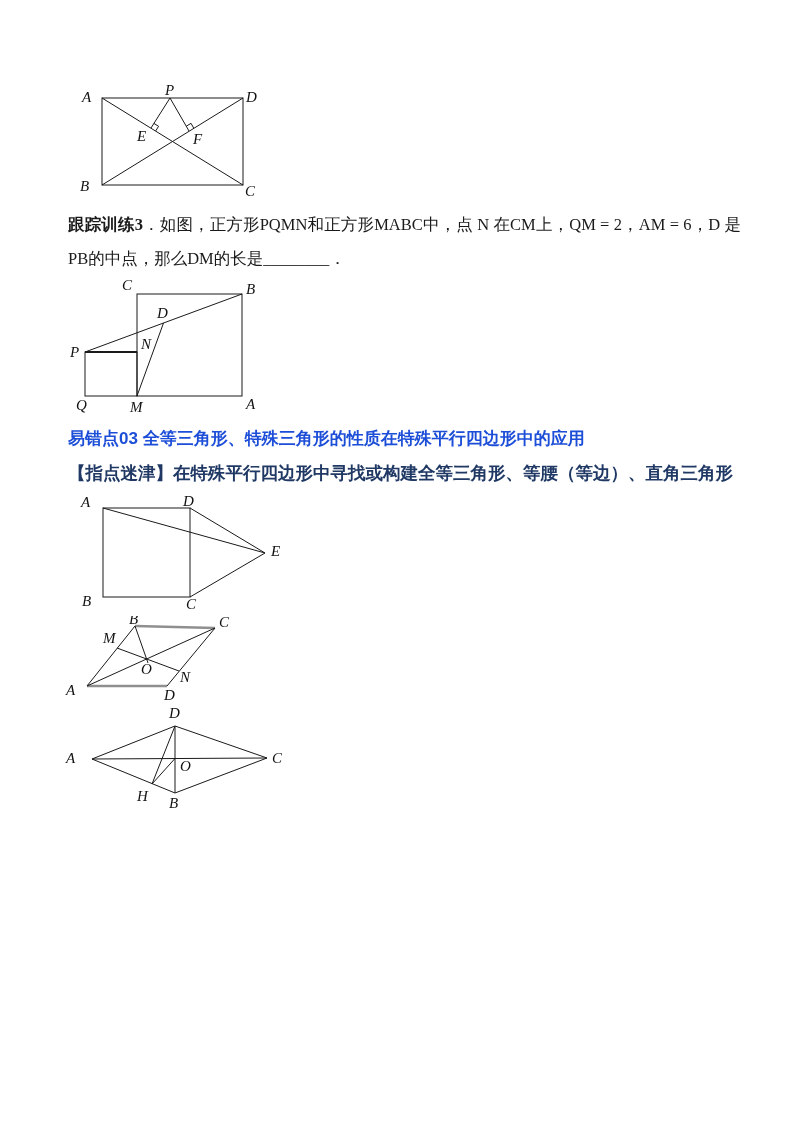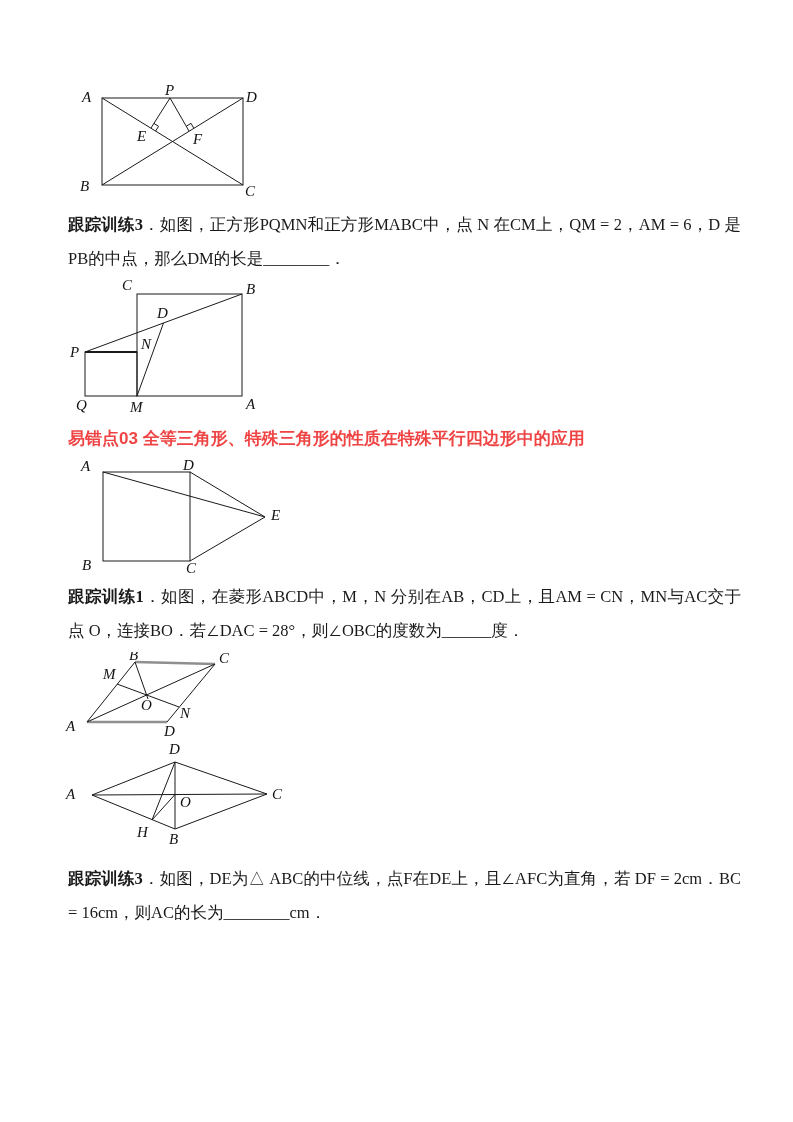--- a/index.html
+++ b/index.html
@@ -5,21 +5,21 @@
   html,body { margin:0; padding:0; background:#ffffff; }
   body {
     width:793px; height:1122px; overflow:hidden;
     font-family:"Liberation Serif", serif;
     color:#1a1a1a;
   }
   .page { box-sizing:border-box; width:793px; height:1122px; padding:84px 50px 0 68px; }
   .para { font-size:16.5px; line-height:34px; margin:0 2px 4px 0; text-align:justify; }
   .para b { font-weight:bold; }
   .h-blue {
-    color:#ef4444; font-weight:bold; font-size:17px; line-height:26px;
+    color:#1d4ed8; font-weight:bold; font-size:17px; line-height:26px;
     font-family:"Liberation Sans", sans-serif; margin:10px 0 8px 0;
   }
   .h-navy {
     color:#1F3864; font-weight:bold; font-size:17.5px; line-height:26px;
     margin:4px 0 10px 0;
   }
   svg.fig { display:block; }
   svg.fig line, svg.fig polyline, svg.fig rect, svg.fig path {
     stroke:#1a1a1a; stroke-width:1; fill:none;
   }
@@ -77,39 +77,39 @@
       <text x="89" y="38">D</text>
       <text x="2" y="77">P</text>
       <text x="73" y="69">N</text>
       <text x="8" y="130">Q</text>
       <text x="62" y="132">M</text>
       <text x="178" y="129">A</text>
     </g>
   </svg>
 
   <div class="h-blue">易错点03 全等三角形、特殊三角形的性质在特殊平行四边形中的应用</div>
+  <div class="h-navy">【指点迷津】在特殊平行四边形中寻找或构建全等三角形、等腰（等边）、直角三角形</div>
 
 
   <svg class="fig fig3" width="220" height="116" viewBox="0 0 220 116">
     <g>
       <rect x="27" y="12" width="87" height="89"></rect>
       <line x1="114" y1="12" x2="189" y2="57"></line>
       <line x1="114" y1="101" x2="189" y2="57"></line>
       <line x1="27" y1="12" x2="189" y2="57"></line>
     </g>
     <g>
       <text x="5" y="11">A</text>
       <text x="107" y="10">D</text>
       <text x="195" y="60">E</text>
       <text x="6" y="110">B</text>
       <text x="110" y="113">C</text>
     </g>
   </svg>
 
-  <p class="para"><b>跟踪训练1</b><span>．如图，在菱形ABCD中，M，N 分别在AB，CD上，且AM = CN，MN与AC交于点 O，连接BO．若∠DAC = 28°，则∠OBC的度数为______度．</span></p>
 
   <svg class="fig fig4" width="190" height="88" viewBox="0 0 190 88">
     <g>
       <line class="thick" x1="71" y1="10" x2="151" y2="12"></line>
       <line class="thick" x1="23" y1="70" x2="103" y2="70"></line>
       <line x1="23" y1="70" x2="71" y2="10"></line>
       <line x1="151" y1="12" x2="103" y2="70"></line>
       <line x1="23" y1="70" x2="151" y2="12"></line>
       <line x1="53" y1="32" x2="115" y2="55"></line>
       <line x1="71" y1="10" x2="84" y2="47"></line>
@@ -140,15 +140,14 @@
     <g>
       <text x="105" y="12">D</text>
       <text x="2" y="57">A</text>
       <text x="208" y="57">C</text>
       <text x="116" y="65">O</text>
       <text x="73" y="95">H</text>
       <text x="105" y="102">B</text>
     </g>
   </svg>
 
-  <p class="para"><b>跟踪训练3</b><span>．如图，DE为△ ABC的中位线，点F在DE上，且∠AFC为直角，若 DF = 2cm．BC = 16cm，则AC的长为________cm．</span></p>
 
 </div>
 
 </body></html>

